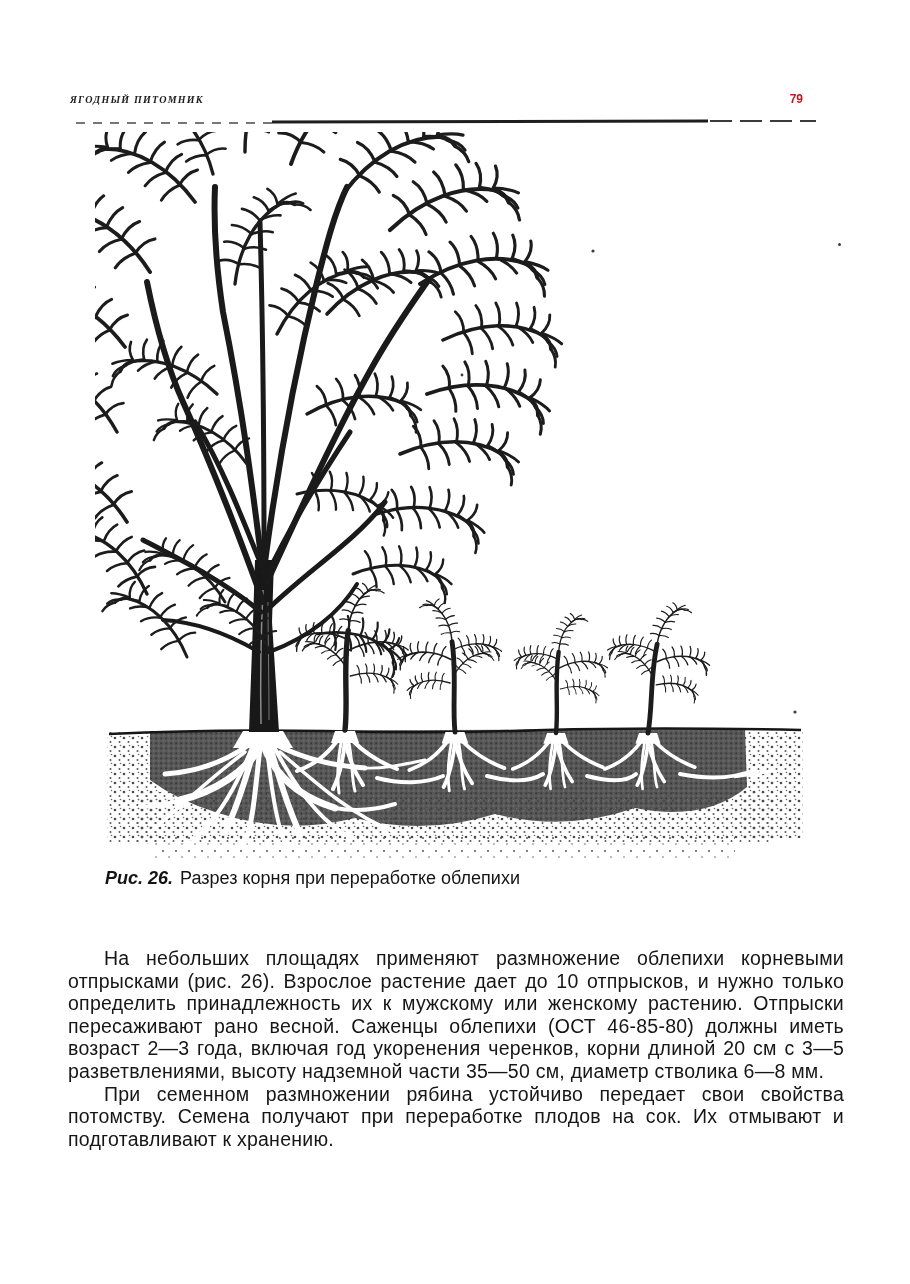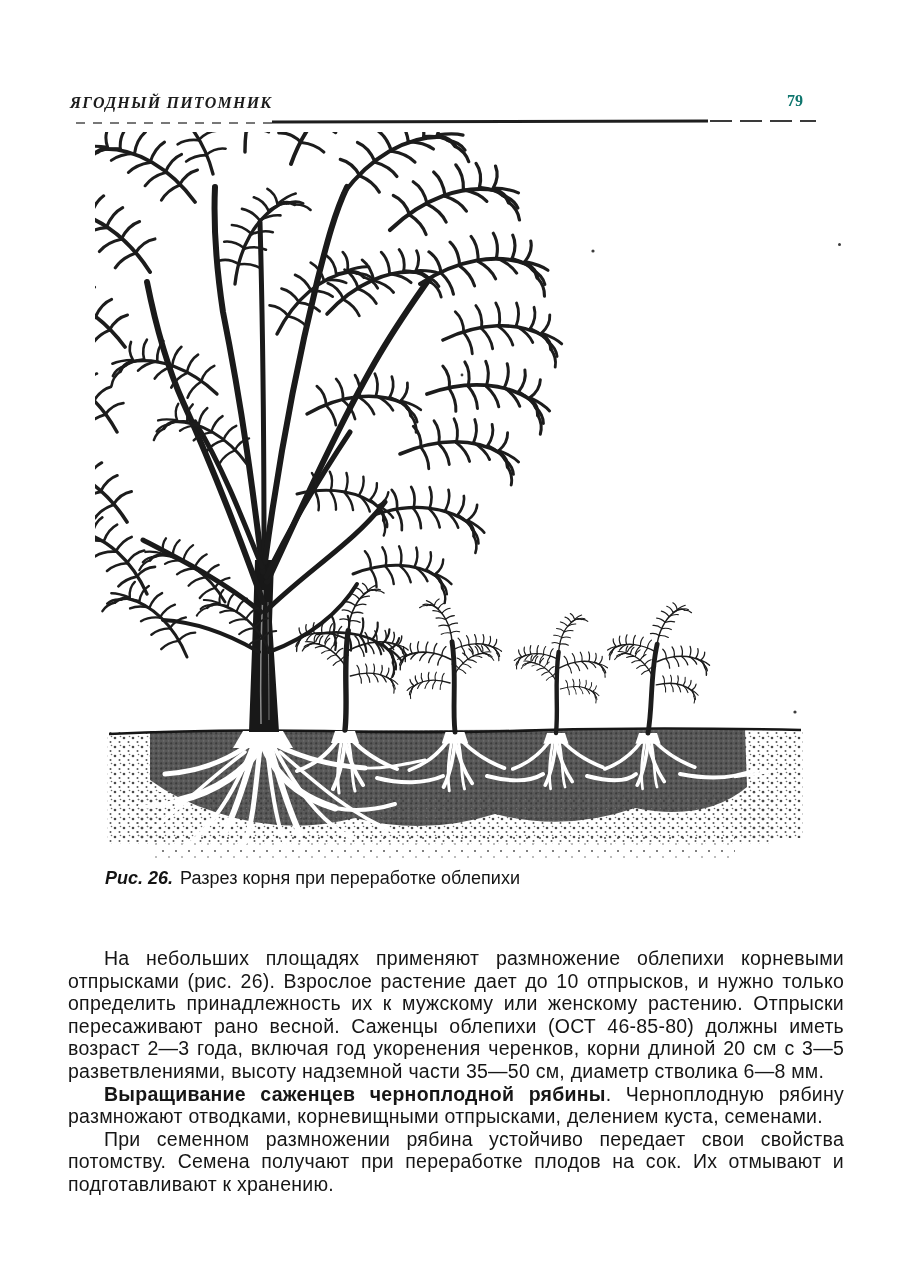--- a/index.html
+++ b/index.html
@@ -1,22 +1,22 @@
 <!DOCTYPE html>
 <html><head>
 <meta charset="utf-8">
 <style>
   html,body{margin:0;padding:0;background:#e8e8e8;}
   .page{position:relative;width:910px;height:1284px;background:#ffffff;overflow:hidden;
         font-family:"Liberation Sans", sans-serif;color:#161616;}
   
   .running-title{position:absolute;left:70px;top:94px;font-family:"Liberation Serif", serif;
-        font-style:italic;font-weight:bold;font-size:16px;letter-spacing:1.2px;color:#1c1c1c;text-align:right;}
+        font-style:italic;font-weight:bold;font-size:10px;letter-spacing:1.2px;color:#1c1c1c;text-align:right;}
   .page-number{position:absolute;left:775px;top:92px;width:28px;text-align:right;
-        font-family:Liberation Serif, serif;font-weight:bold;font-size:16px;color:#0f766e;}
+        font-family:Liberation Sans, sans-serif;font-weight:bold;font-size:12px;color:#b91c1c;}
   
   .rule-a{position:absolute;left:76px;top:122px;width:196px;height:2px;
         background:repeating-linear-gradient(90deg,#4a4a4a 0 9px,transparent 9px 17px);opacity:.75;}
   .rule-b{position:absolute;left:272px;top:120px;width:436px;height:3px;background:#1e1e1e;
         transform:rotate(-0.12deg);}
   .rule-c{position:absolute;left:710px;top:120px;width:106px;height:2px;
         background:repeating-linear-gradient(90deg,#3a3a3a 0 22px,transparent 22px 30px);}
   
   figure{position:absolute;left:95px;top:132px;margin:0;width:710px;height:736px;}
   figure svg{display:block;width:710px;height:736px;}
@@ -203,19 +203,18 @@
       </g>
     </svg>
 
     <figcaption>
       <span class="cap-label">Рис. 26.</span><span>Разрез корня при переработке облепихи</span>
     </figcaption>
   </figure>
 
   <main>
     <p>На небольших площадях применяют размножение облепихи корневыми отпрысками (рис. 26). Взрослое растение дает до 10 отпрысков, и нужно только определить принадлежность их к мужскому или женскому растению. Отпрыски пересаживают рано весной. Саженцы облепихи (ОСТ 46-85-80) должны иметь возраст 2—3 года, включая год укоренения черенков, корни длиной 20 см с 3—5 разветвлениями, высоту надземной части 35—50 см, диаметр стволика 6—8 мм.</p>
-    <p><b>Выращивание саженцев черноплодной рябины</b><span>. Черноплодную рябину размножают отводками, корневищными отпрысками, делением куста, семенами.</span></p>
     <p>При семенном размножении рябина устойчиво передает свои свойства потомству. Семена получают при переработке плодов на сок. Их отмывают и подготавливают к хранению.</p>
   </main>
 
   <div class="speck" style="left:838px;top:243px;"></div>
 
 </div>
 
 </body></html>

